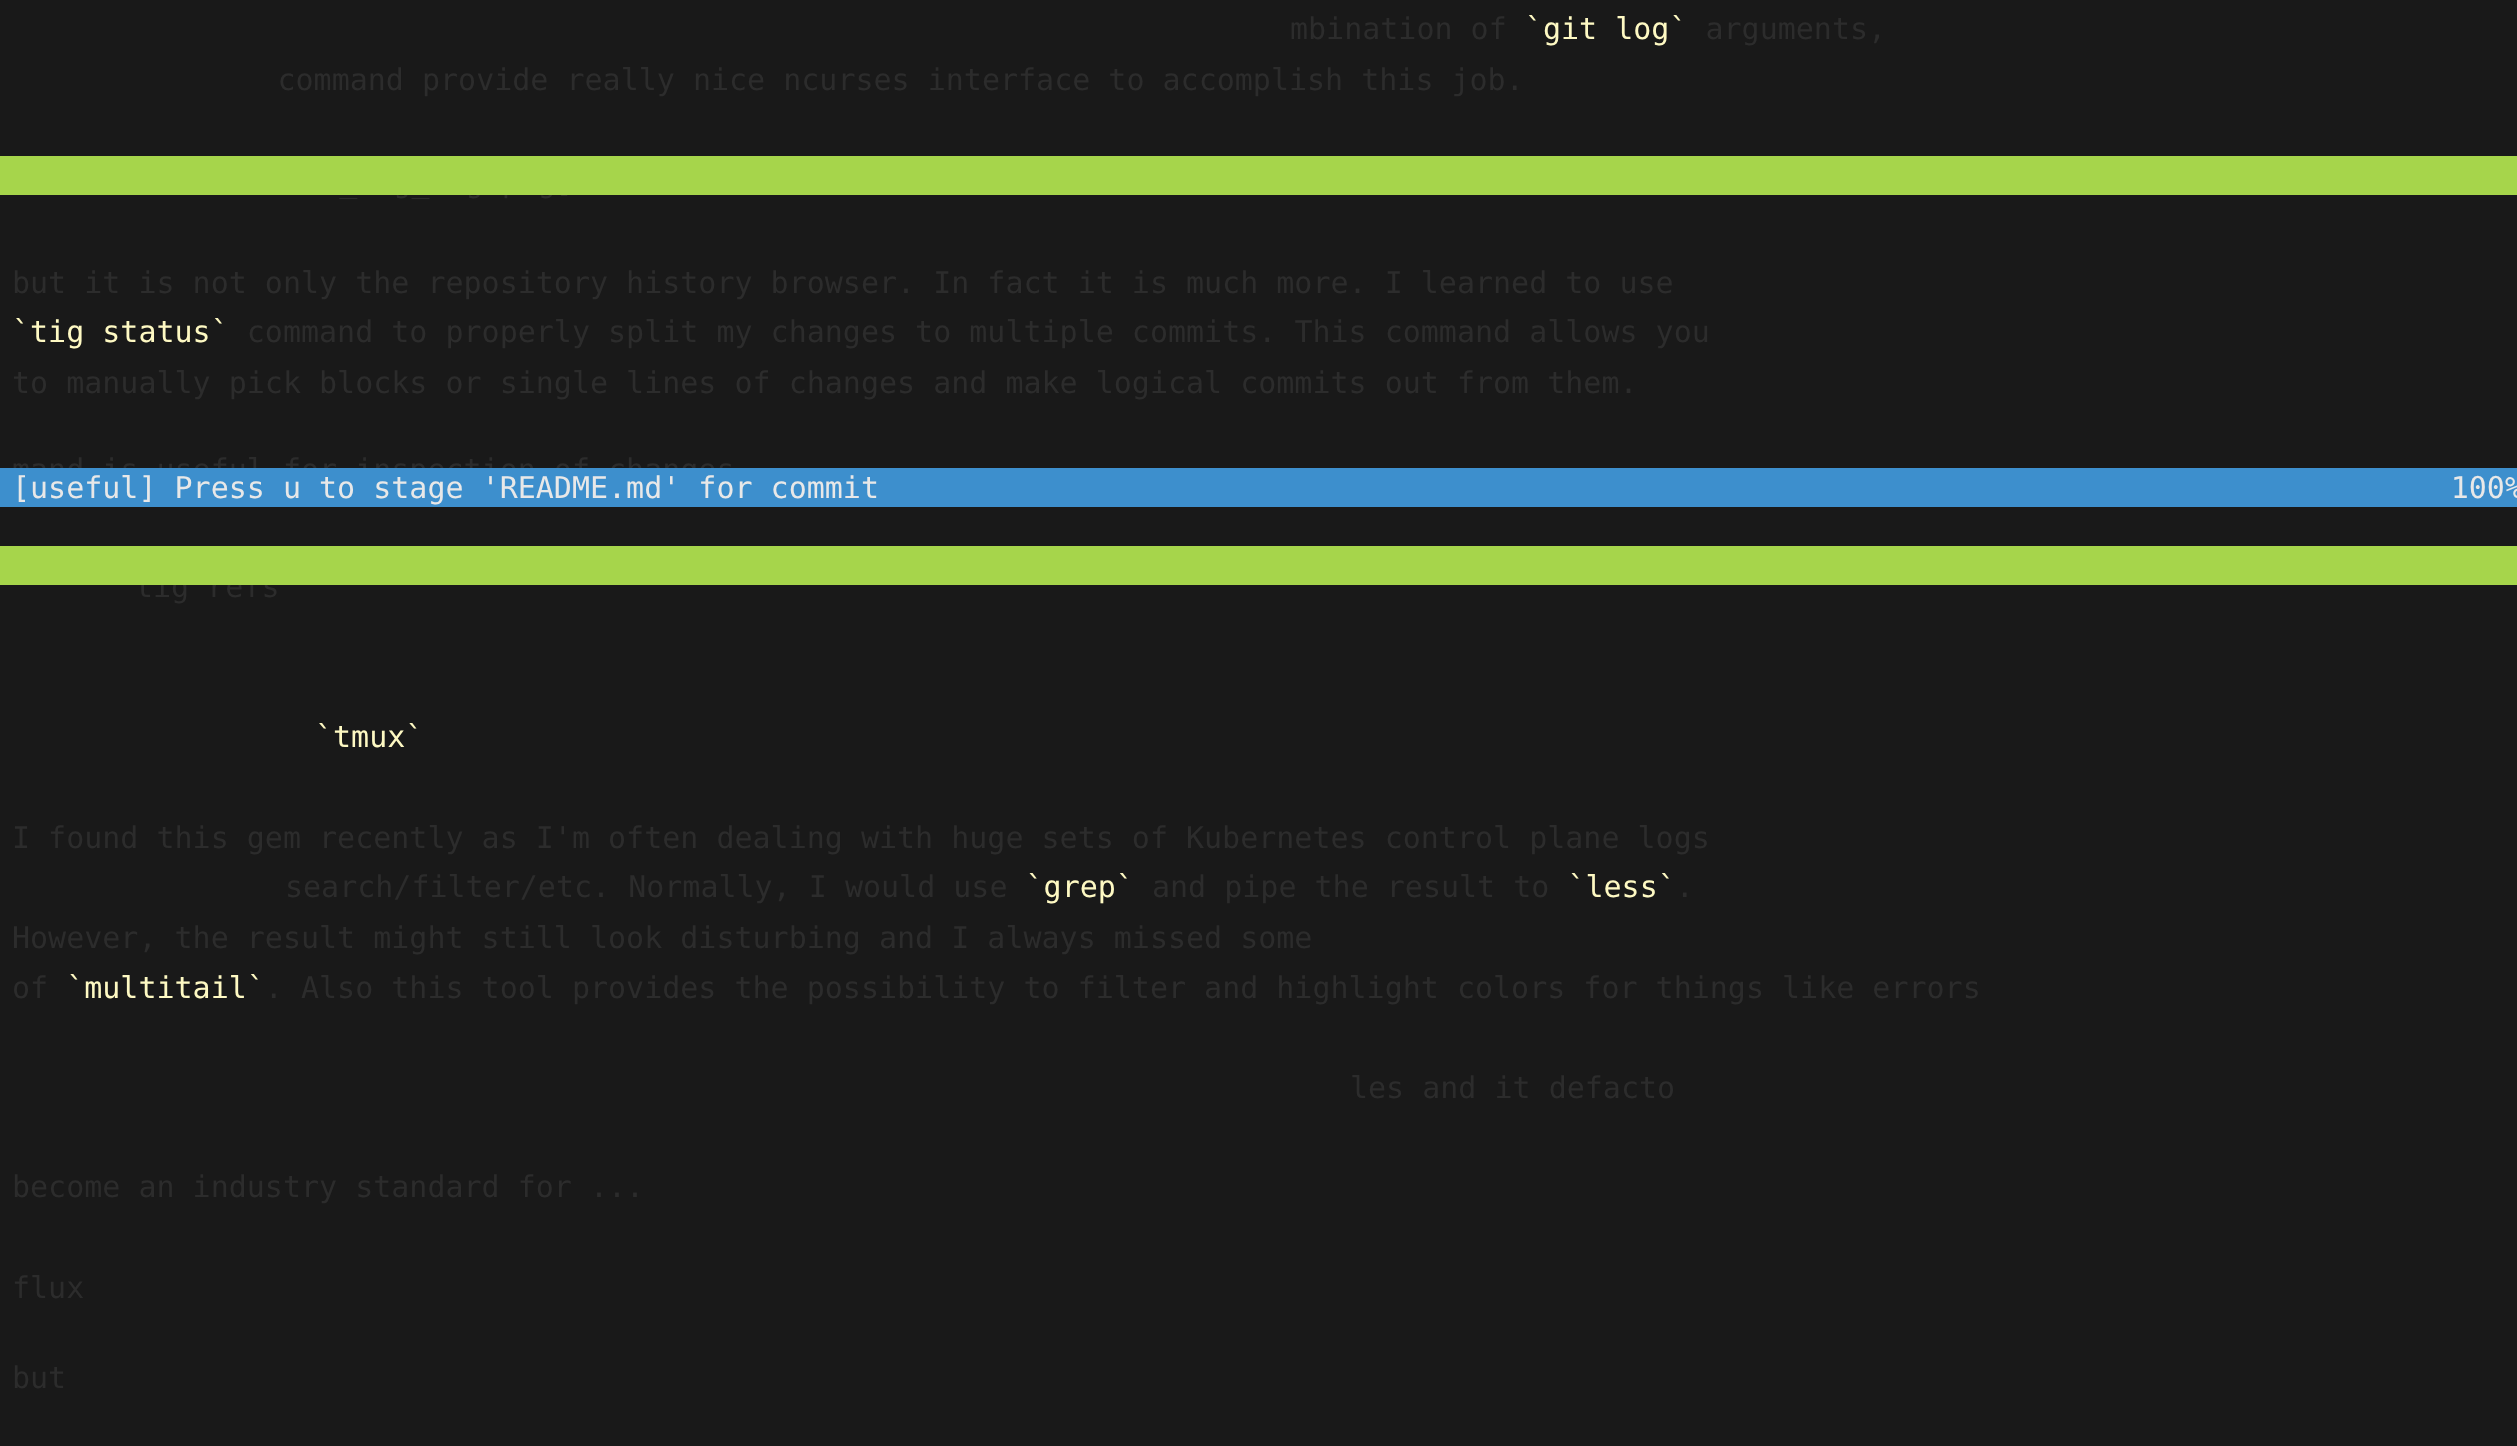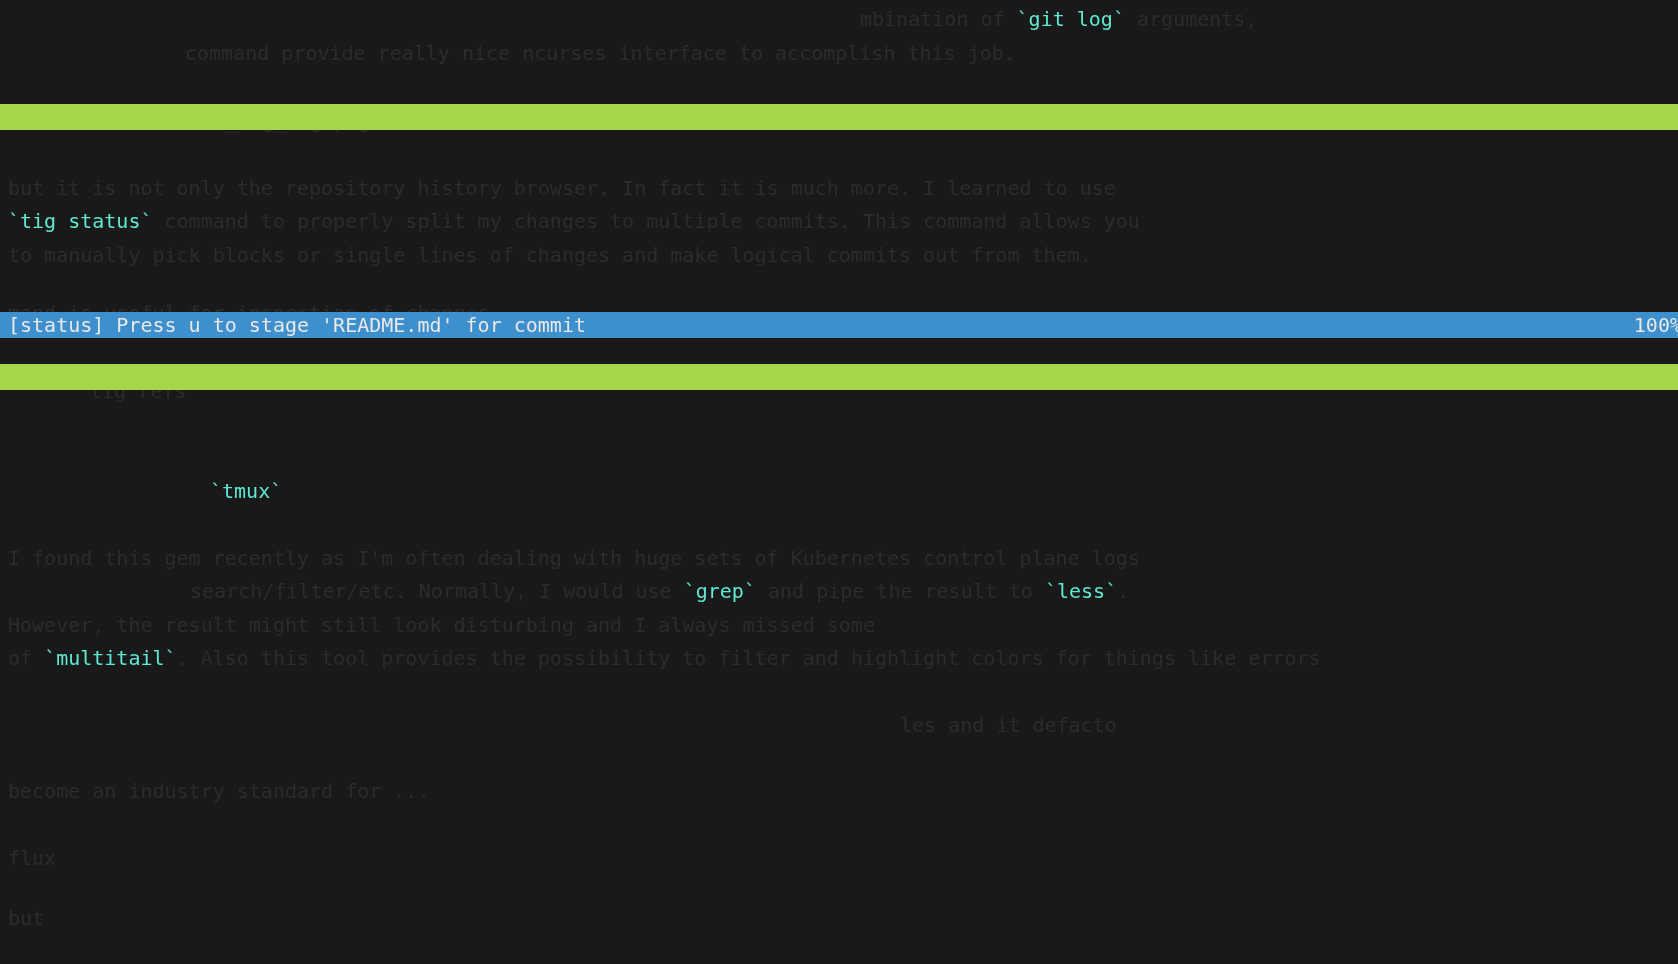--- a/index.html
+++ b/index.html
@@ -31,21 +31,21 @@
     line-height: 26px;
     white-space: pre;
   }
   .ghost-line {
     position: absolute;
     white-space: pre;
     color: #2c2c2c;
     font-size: 20px;
     line-height: 26px;
   }
-  .ghost-line .gcode { color: #5eead4; }
+  .ghost-line .gcode { color: #fef9c3; }
 
   
   #terminal {
     position: relative;
     z-index: 1;
     width: 1678px;
     height: 964px;
   }
 
   .row {
@@ -122,21 +122,21 @@
     
   </div>
 
   <div class="row blank"></div>
   <div class="row blank"></div>
   <div class="row blank"></div>
   <div class="row blank"></div>
   <div class="row blank"></div>
 
   <div class="row statusbar">
-    <span class="sb-left">[status] Press u to stage 'README.md' for commit</span>
+    <span class="sb-left">[useful] Press u to stage 'README.md' for commit</span>
     <span class="sb-right">100%</span>
   </div>
 
   <div class="row">
     
   </div>
 
   <div class="row greenbar">
     
   </div>

